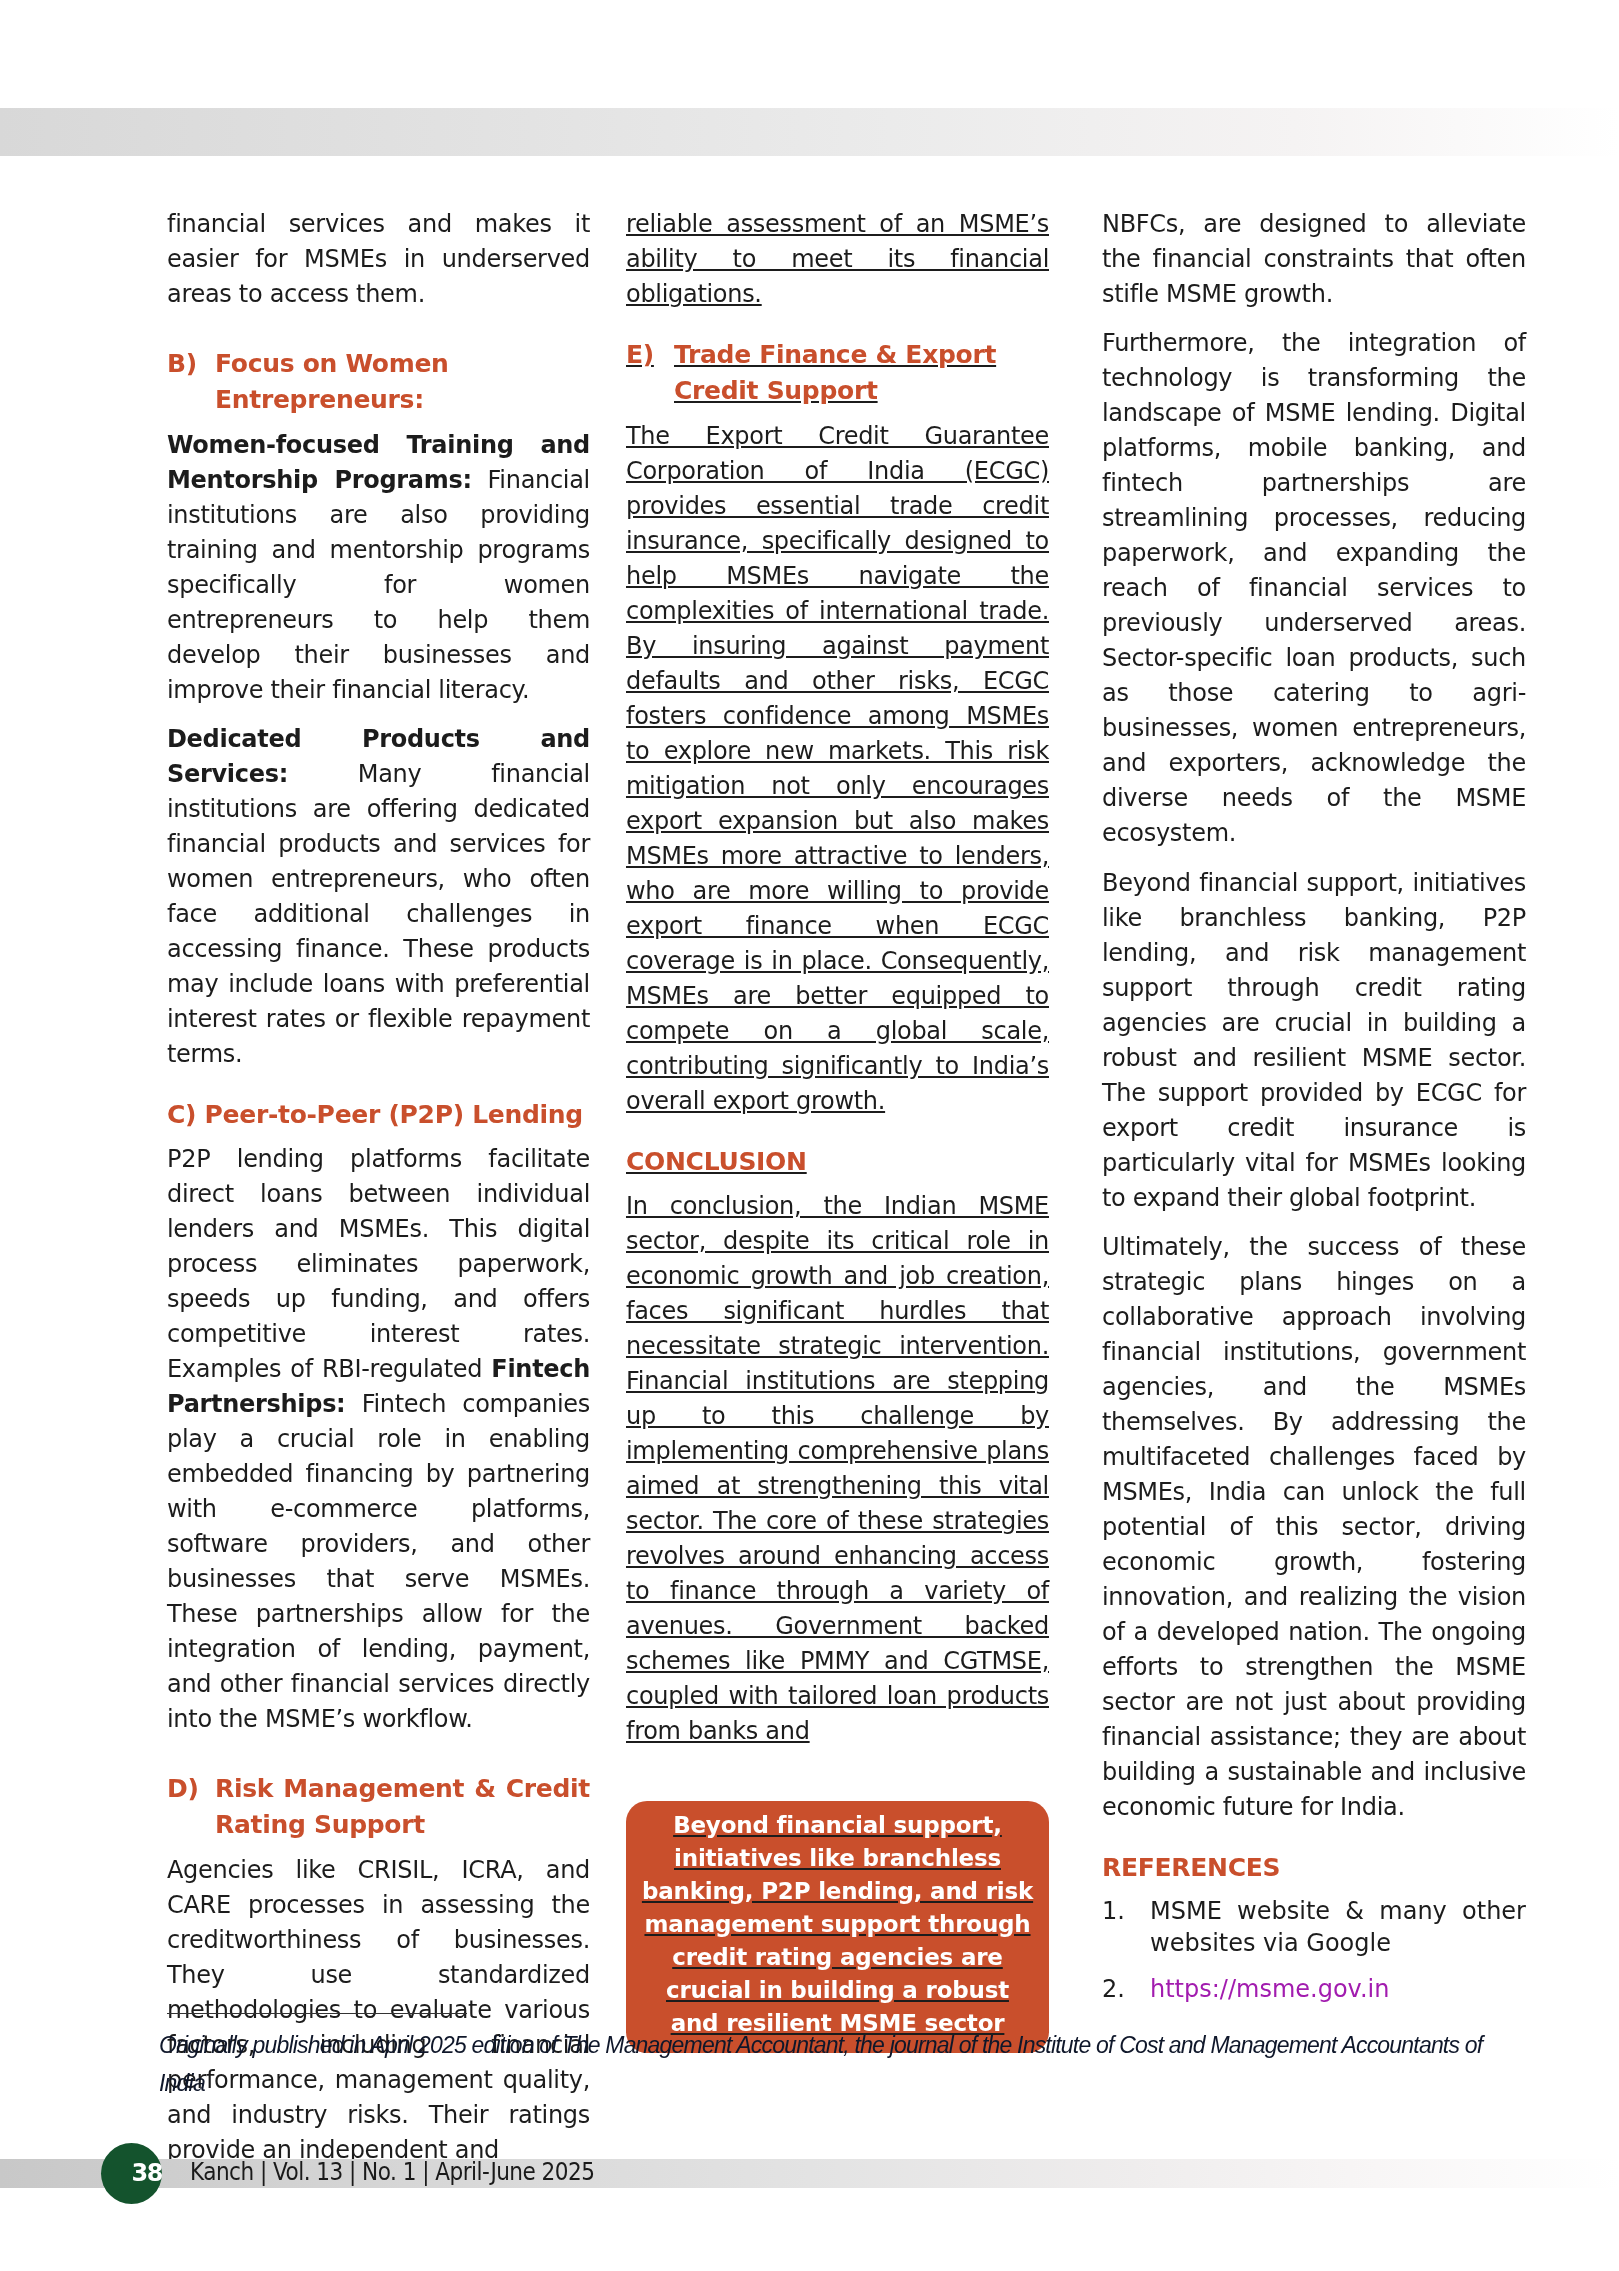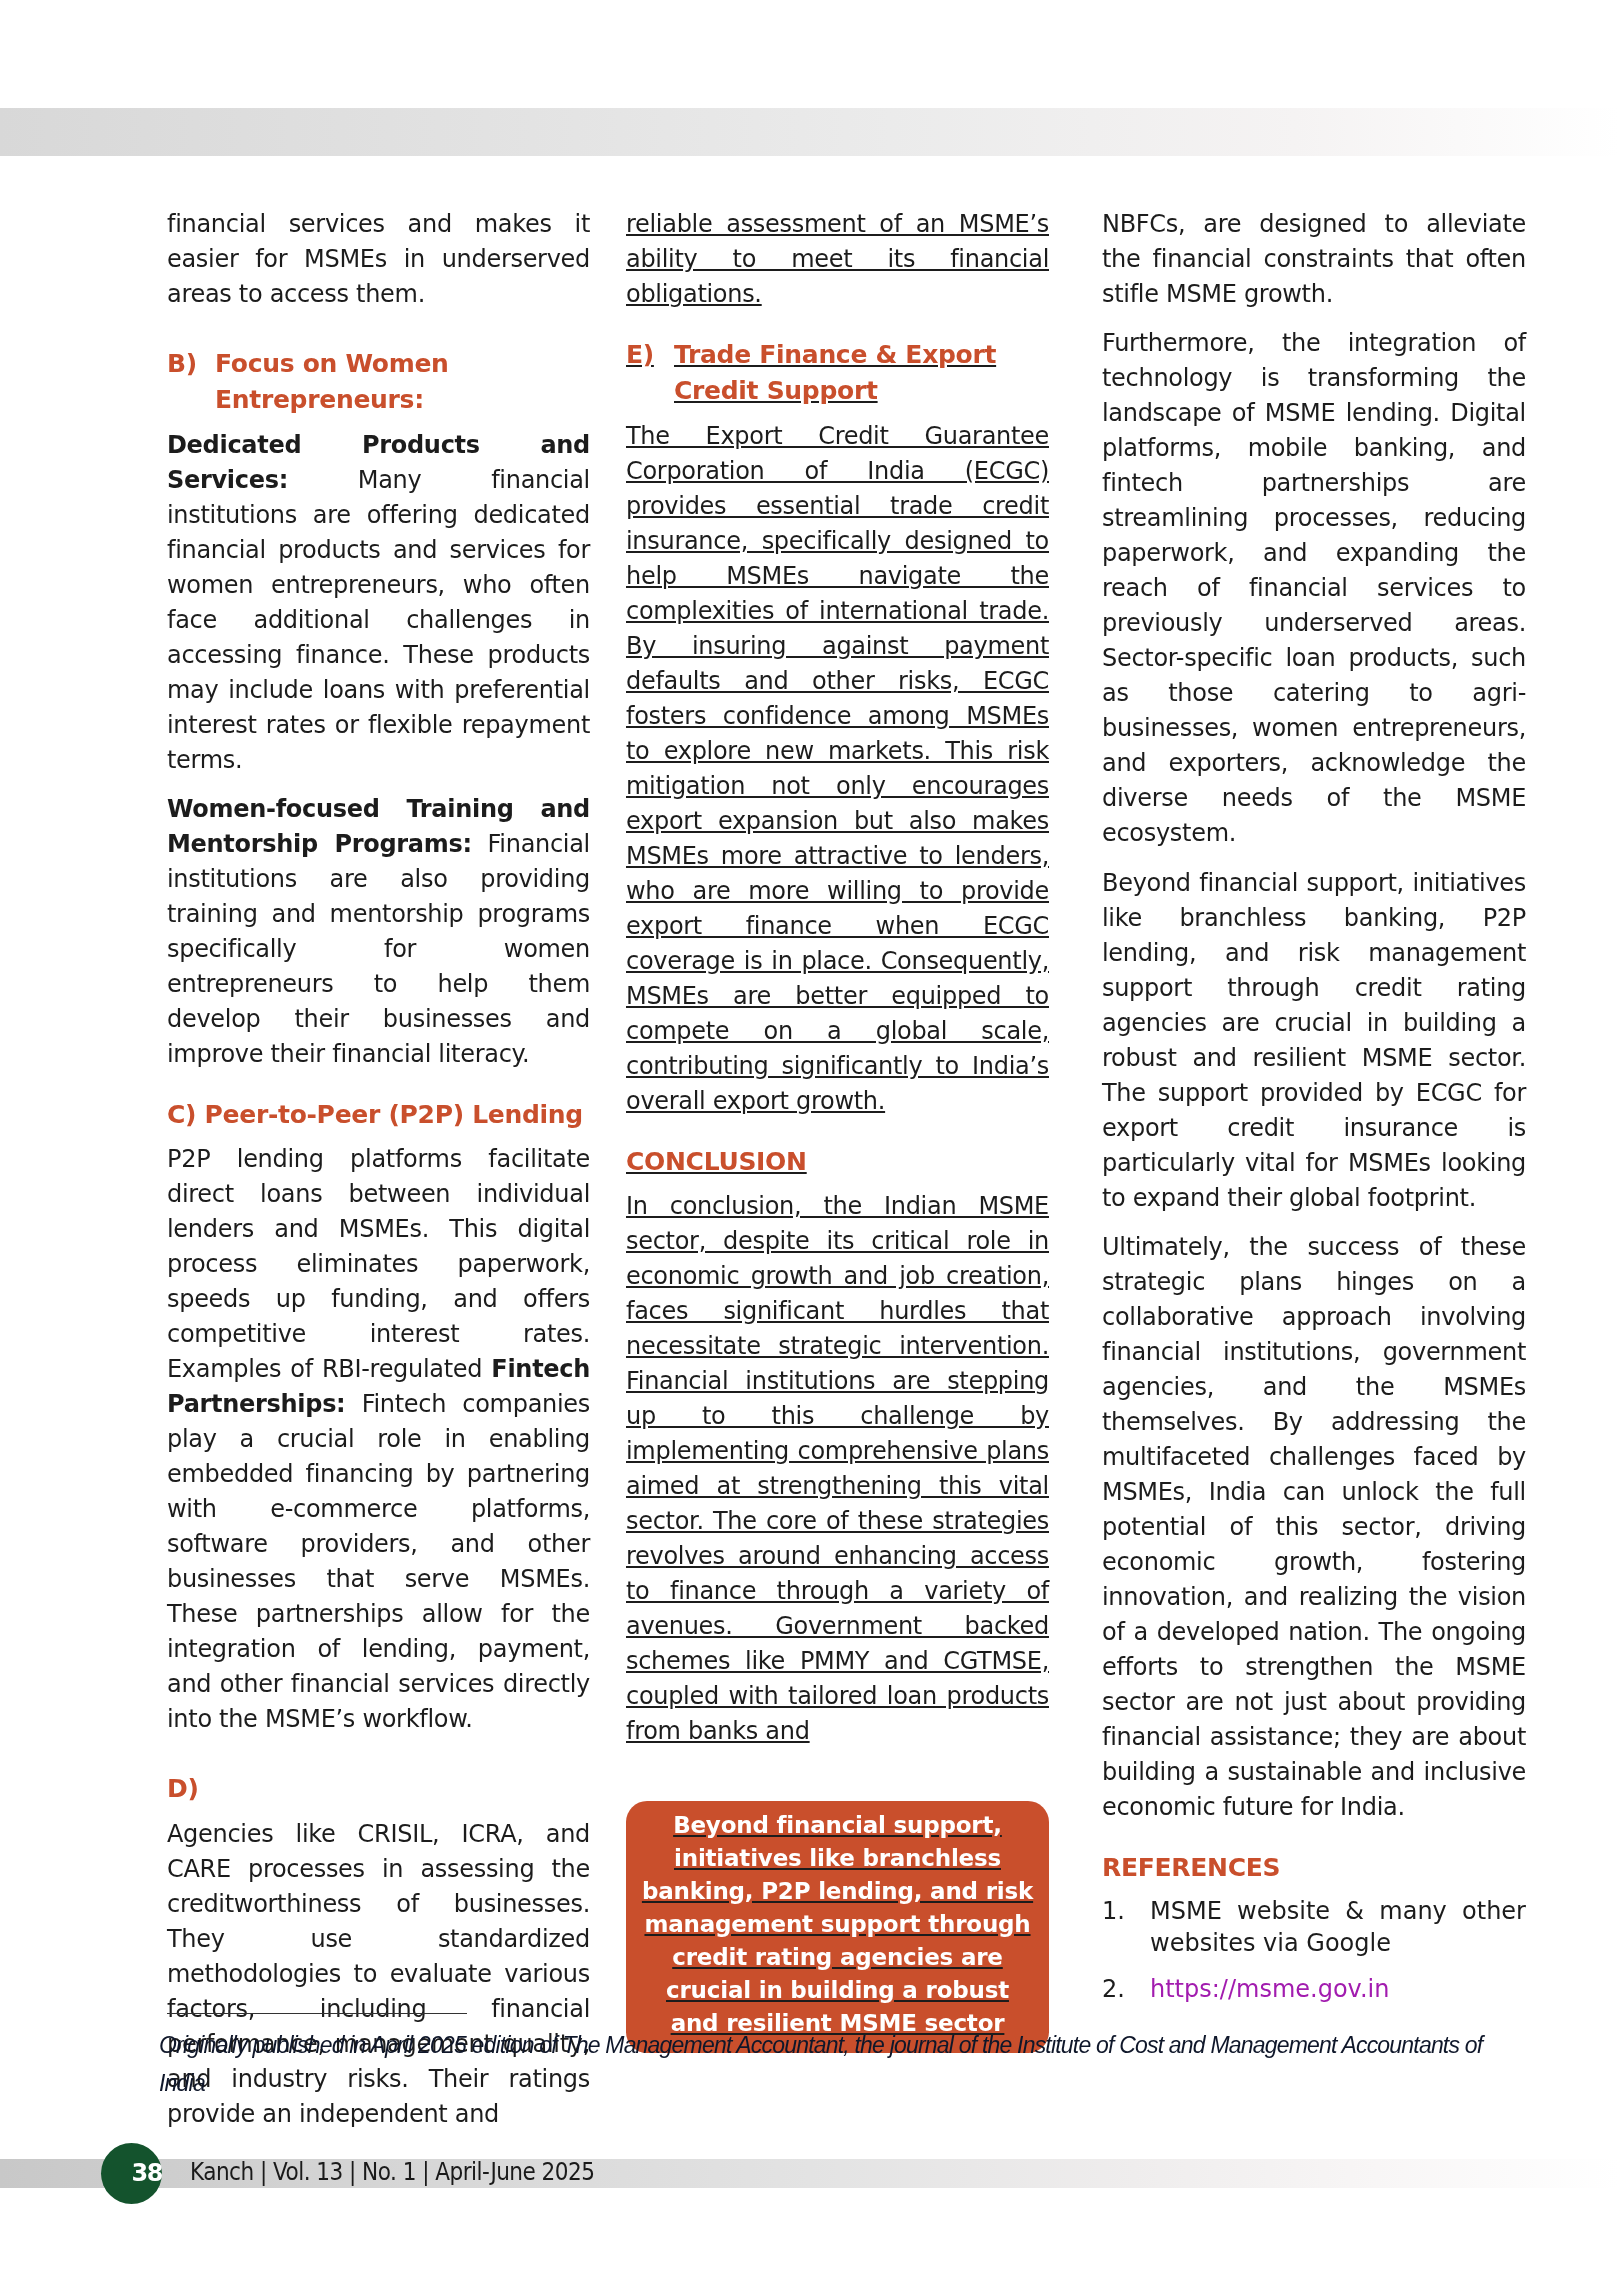--- a/index.html
+++ b/index.html
@@ -158,28 +158,29 @@
 
 <div class="top-band"></div>
 
 <div class="column col-1">
   <p>financial services and makes it easier for MSMEs in underserved areas to access them.</p>
 
   <div class="heading gap-lg">
     <span class="letter">B)</span>
     <span class="title">Focus on Women Entrepreneurs:</span>
   </div>
+  <p><span class="bold-lead">Women-focused Training and Mentorship Programs:</span><span> Financial institutions are also providing training and mentorship programs specifically for women entrepreneurs to help them develop their businesses and improve their financial literacy.</span></p>
   <p><span class="bold-lead">Dedicated Products and Services:</span><span> Many financial institutions are offering dedicated financial products and services for women entrepreneurs, who often face additional challenges in accessing finance. These products may include loans with preferential interest rates or flexible repayment terms.</span></p>
-  <p><span class="bold-lead">Women-focused Training and Mentorship Programs:</span><span> Financial institutions are also providing training and mentorship programs specifically for women entrepreneurs to help them develop their businesses and improve their financial literacy.</span></p>
 
   <div class="heading plain gap-md">C) Peer-to-Peer (P2P) Lending</div>
   <p><span>P2P lending platforms facilitate direct loans between individual lenders and MSMEs. This digital process eliminates paperwork, speeds up funding, and offers competitive interest rates. Examples of RBI-regulated </span><span class="bold-lead">Fintech Partnerships:</span><span> Fintech companies play a crucial role in enabling embedded financing by partnering with e-commerce platforms, software providers, and other businesses that serve MSMEs. These partnerships allow for the integration of lending, payment, and other financial services directly into the MSME’s workflow.</span></p>
 
   <div class="heading gap-lg">
     <span class="letter">D)</span>
+    <span class="title" style="text-align: justify;">Risk Management &amp; Credit Rating Support</span>
   </div>
   <p>Agencies like CRISIL, ICRA, and CARE processes in assessing the creditworthiness of businesses. They use standardized methodologies to evaluate various factors, including financial performance, management quality, and industry risks. Their ratings provide an independent and</p>
 </div>
 
 <div class="column col-2">
   <p>reliable assessment of an MSME’s ability to meet its financial obligations.</p>
 
   <div class="heading gap-md">
     <span class="letter">E)</span>
     <span class="title">Trade Finance &amp; Export Credit Support</span>

